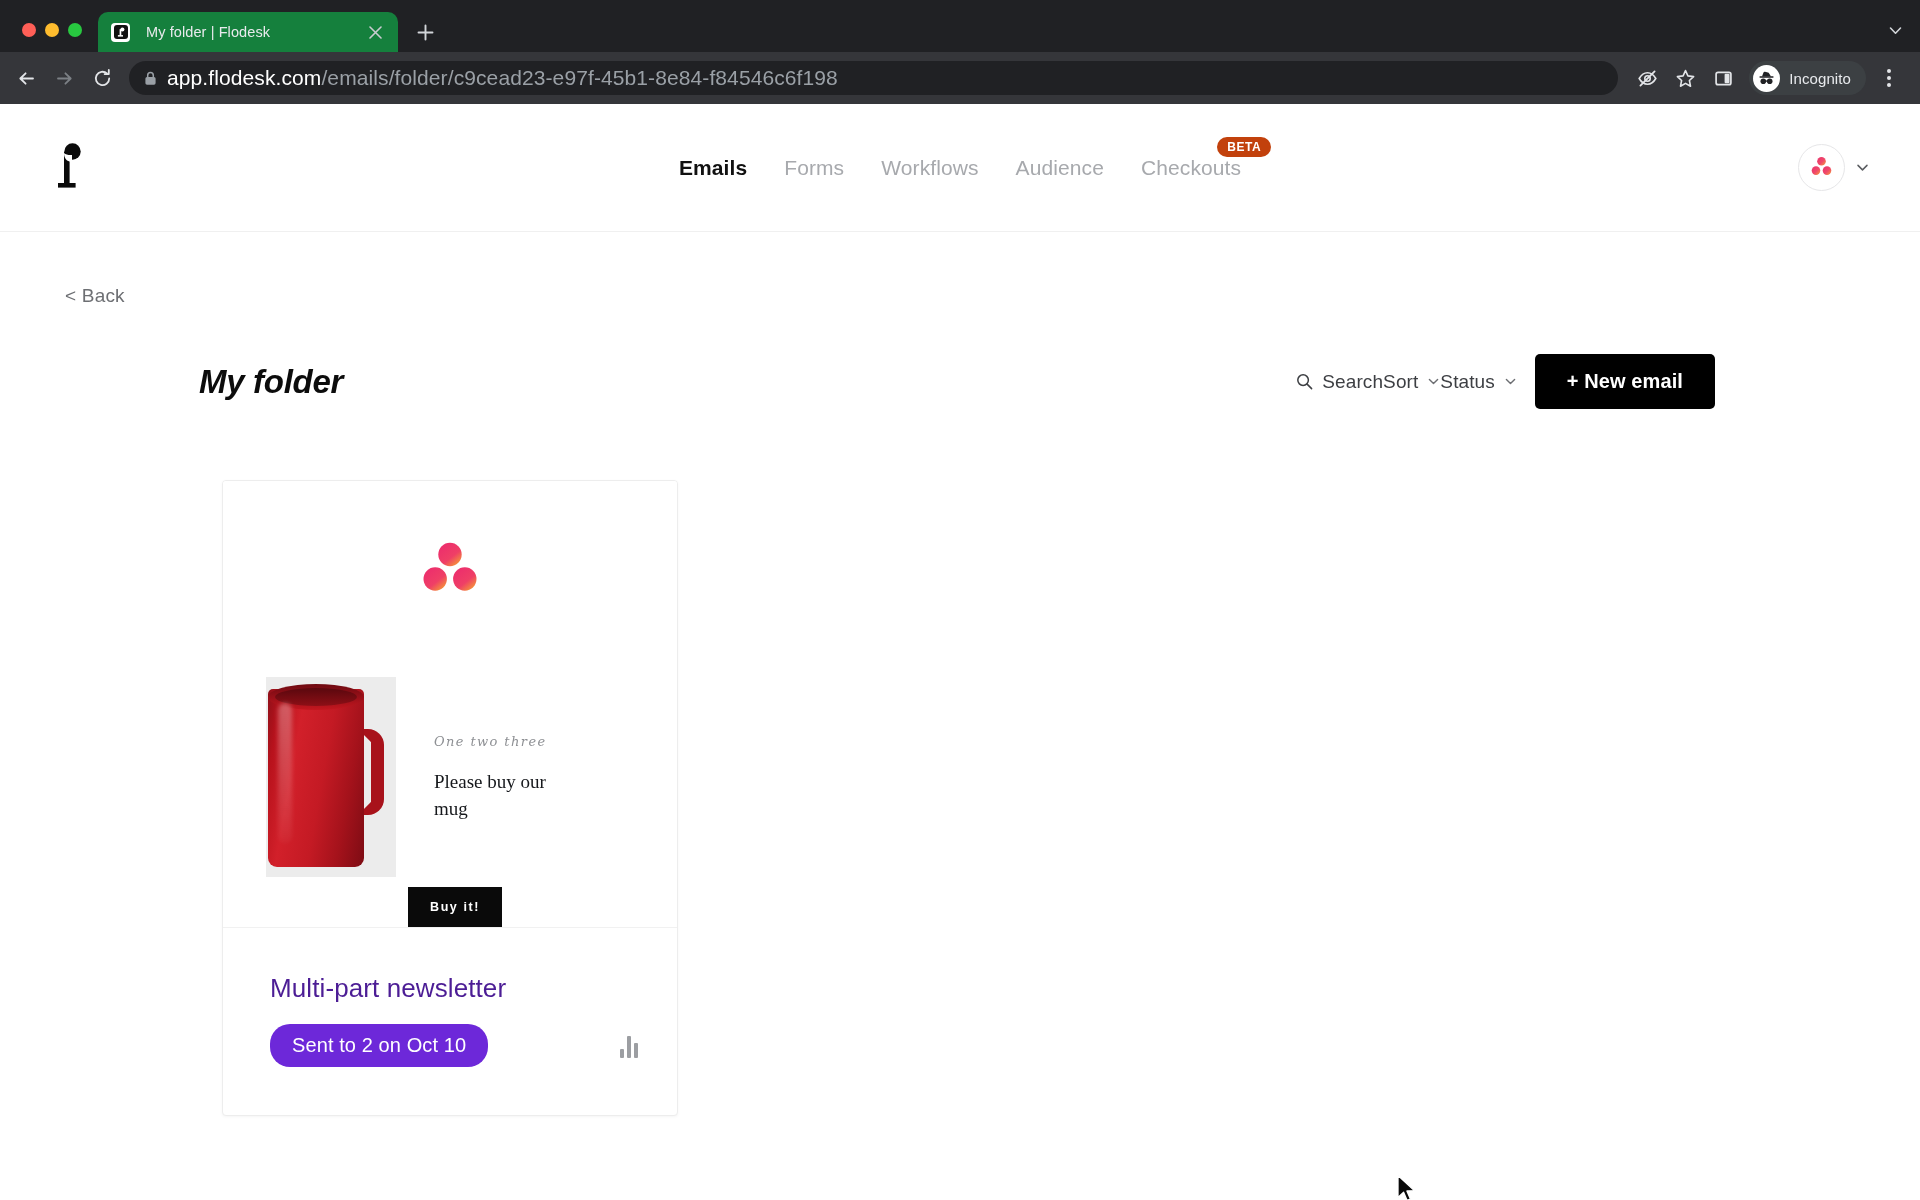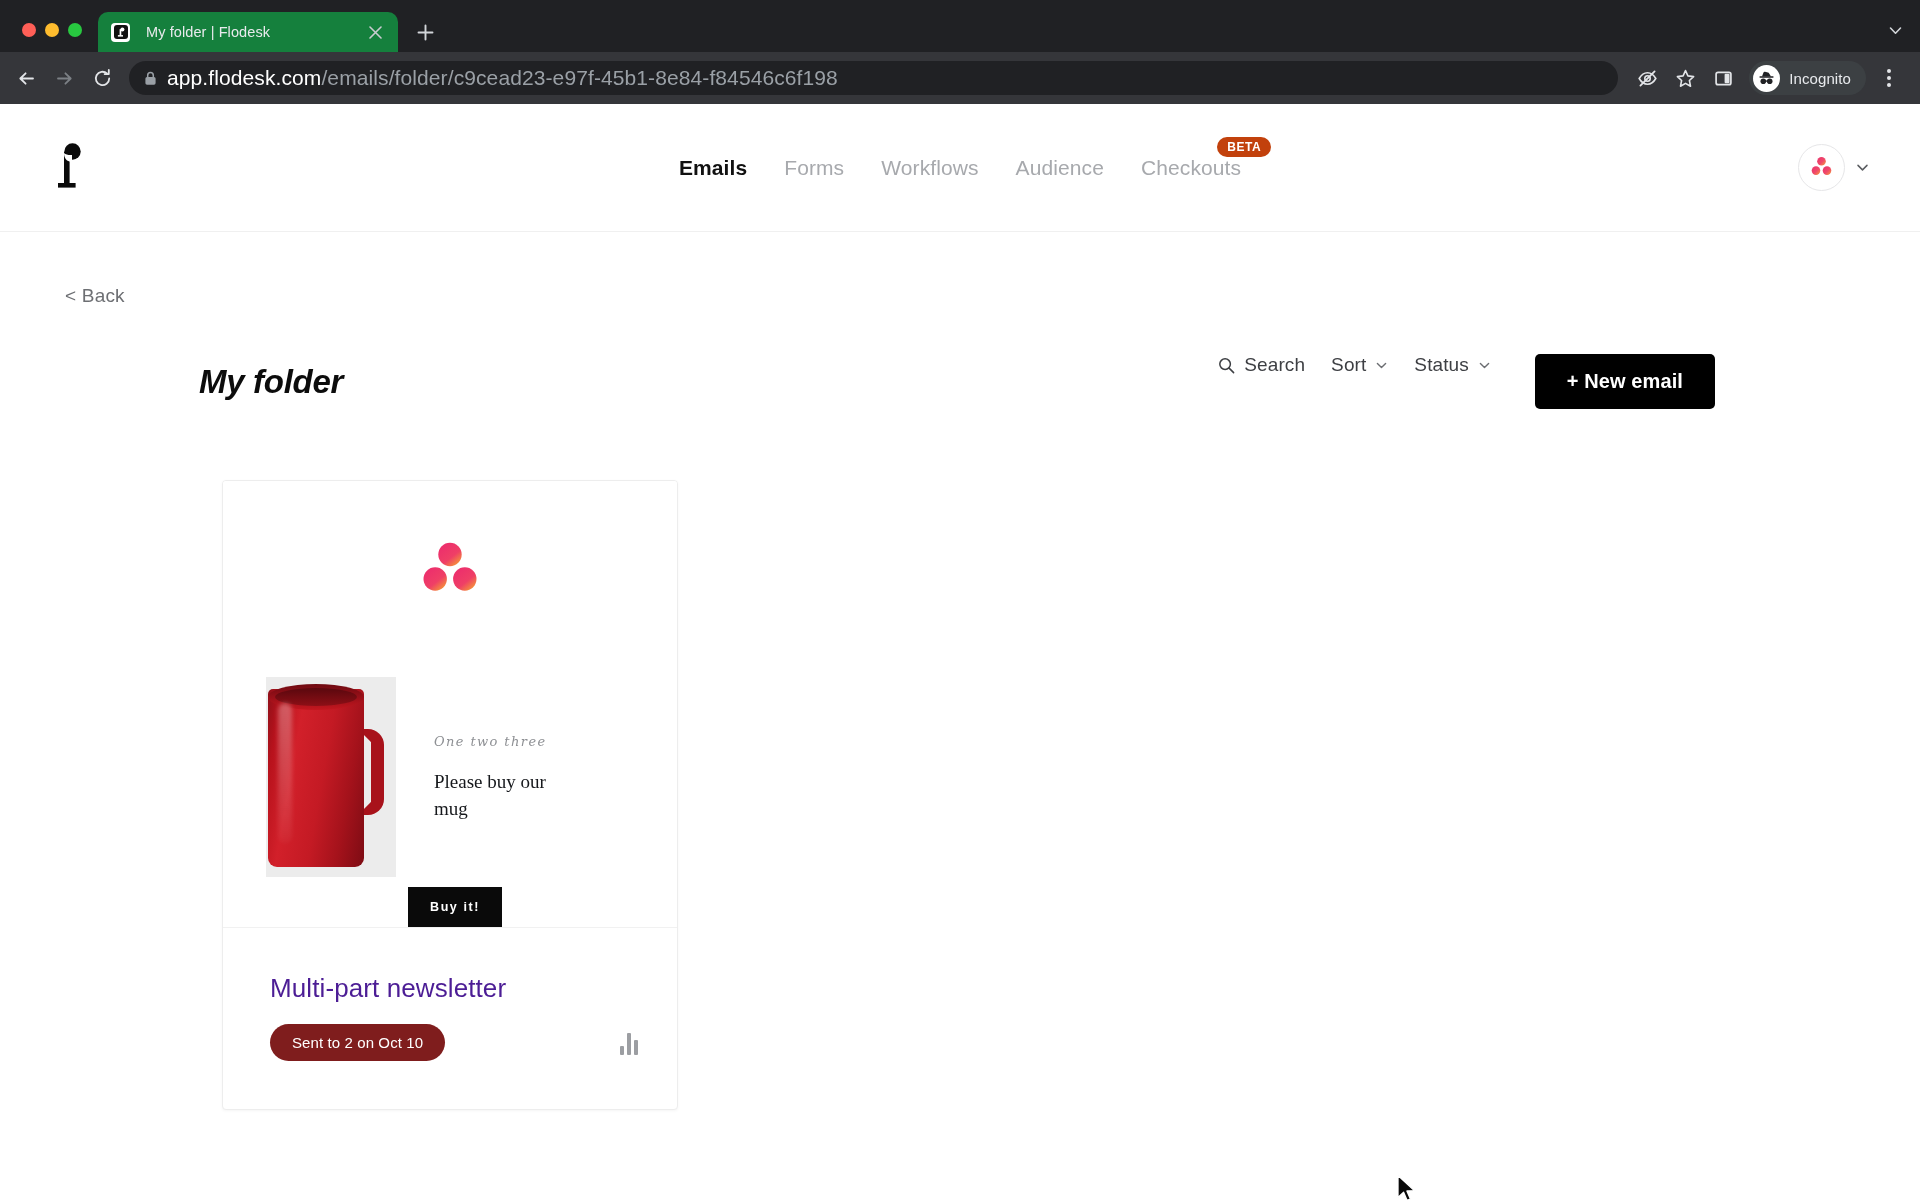--- a/index.html
+++ b/index.html
@@ -219,22 +219,21 @@
   }
   .pagetitle {
     font-size: 33px;
     font-weight: 700;
     color: #0c0c0c;
     letter-spacing: -0.3px;
     font-style: italic;
   }
   .toolbar-right {
     margin-left: auto;
-    display: flex; align-items: flex-start;
-    gap: 26px;
+    display: flex; align-items: center;
   }
   .tool {
     display: flex; align-items: center; gap: 9px;
     font-size: 19px;
     color: #3d3f43;
     letter-spacing: 0.1px;
     white-space: nowrap;
   }
   .tool .chev { color: #6c6e72; display: flex; align-items: center; }
   .tool .srch { color: #3d3f43; display: flex; align-items: center; }
@@ -368,23 +367,23 @@
   .card-title {
     font-size: 26px;
     color: #4c1d95;
     letter-spacing: 0.1px;
   }
   .card-meta {
     margin-top: 20px;
     display: flex; align-items: center;
   }
   .status-badge {
-    background: #7f1d1d;
+    background: #6d28d9;
     color: #ffffff;
-    font-size: 15px;
+    font-size: 20px;
     border-radius: 20px;
     padding: 10px 22px;
     letter-spacing: 0.1px;
     white-space: nowrap;
   }
   .stats-icon {
     margin-left: auto;
     display: flex; align-items: flex-end; gap: 3px;
     height: 24px;
     padding-right: 3px;

